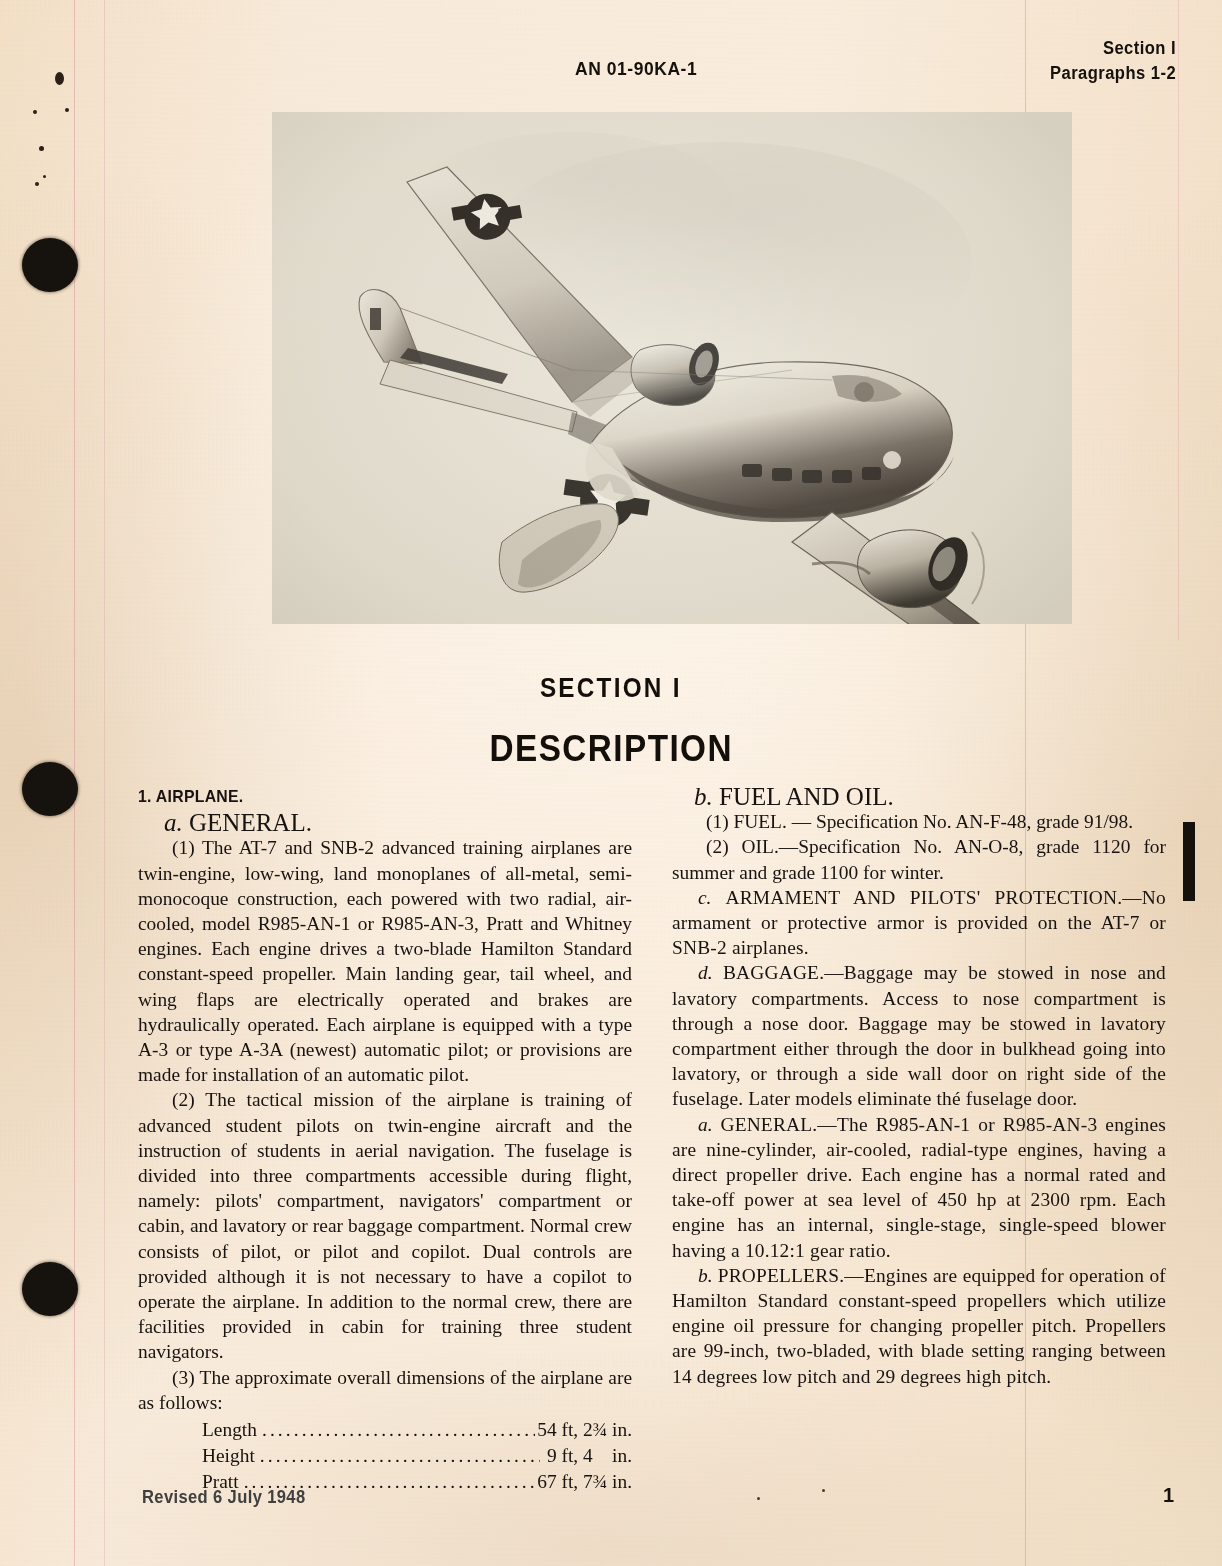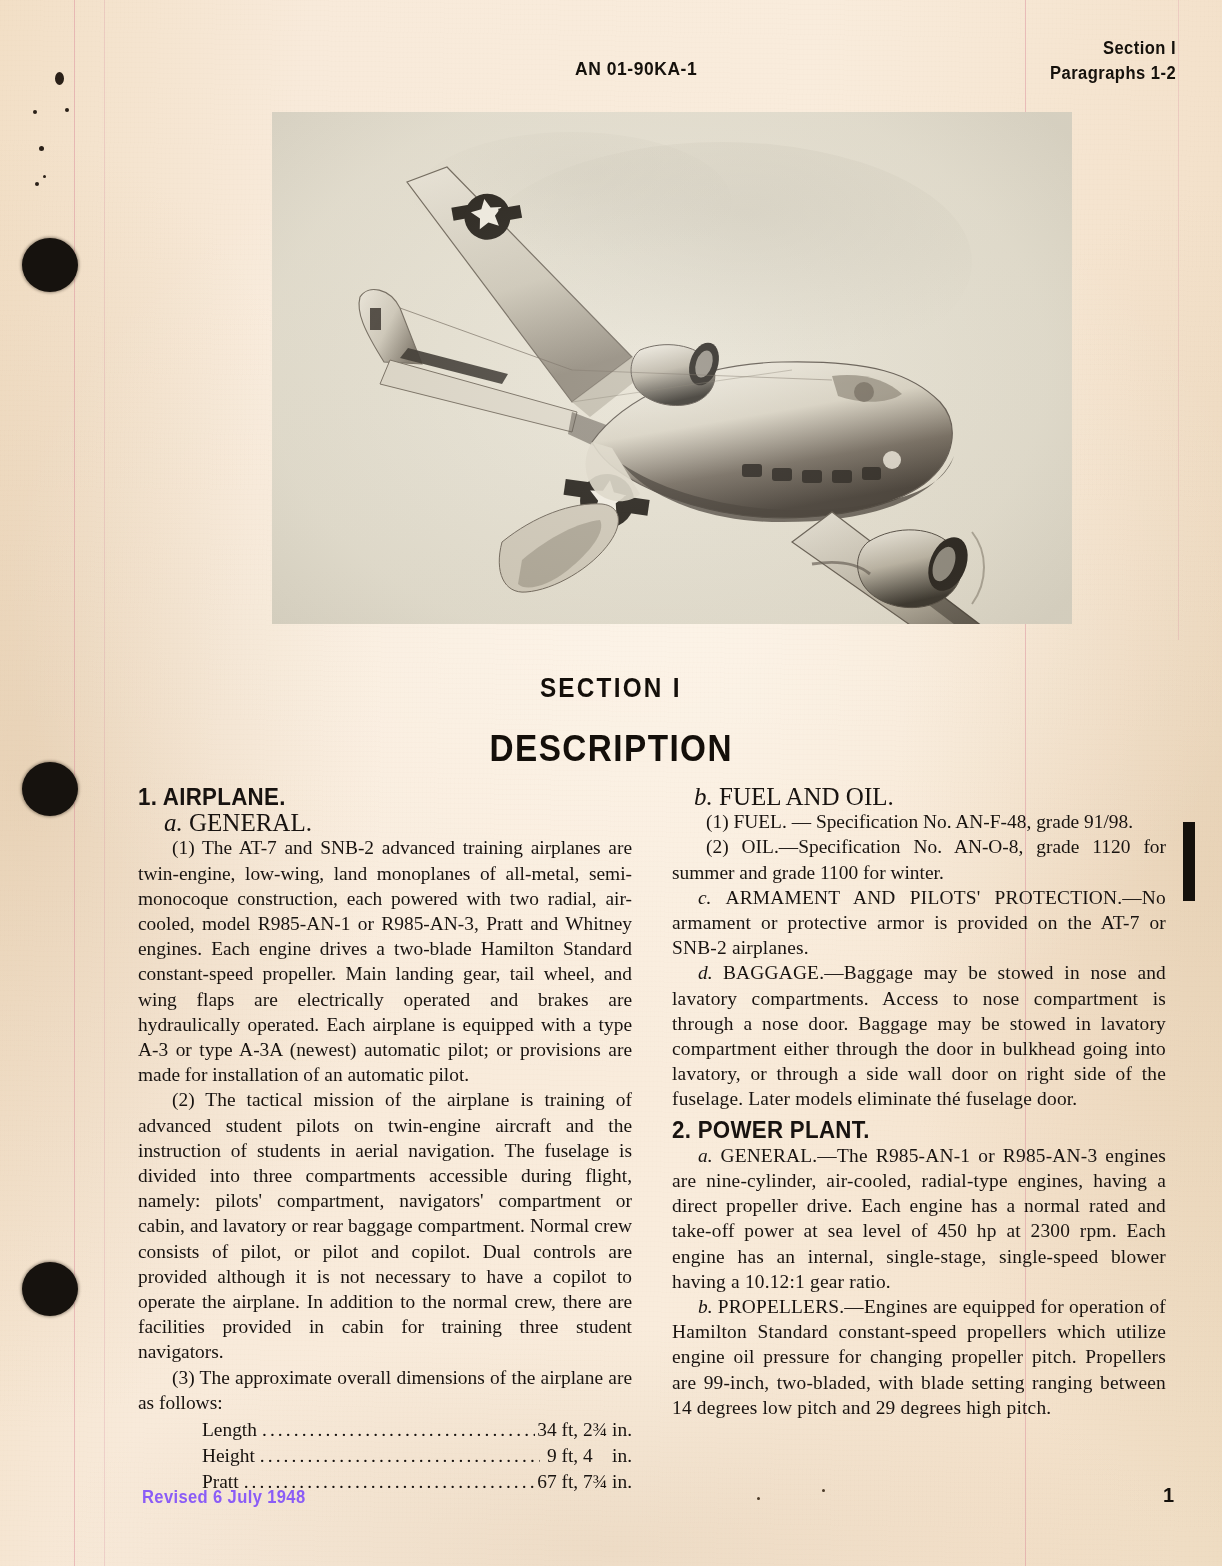--- a/index.html
+++ b/index.html
@@ -148,21 +148,21 @@
     text-justify: inter-word;
     -webkit-hyphens: none;
     hyphens: none;
   }
   .col.left  { left: 138px; }
   .col.right { left: 672px; }
 
   .num-head {
     font-family: "Liberation Sans", "DejaVu Sans", sans-serif;
     font-weight: bold;
-    font-size: 24px;
+    font-size: 17px;
     letter-spacing: 0.3px;
     text-align: left;
     margin: 0 0 1px 0;
   }
   .num-head span { display:inline-block; transform: scaleX(0.93); transform-origin:left center;}
   .sub-head {
     text-align: left;
     margin: 0;
     text-indent: 26px;
     font-size: 25px;
@@ -211,21 +211,21 @@
 
   
   .foot-left {
     position: absolute;
     left: 142px;
     top: 1487px;
     font-family: "Liberation Sans", "DejaVu Sans", sans-serif;
     font-weight: bold;
     font-size: 18px;
     letter-spacing: 0.4px;
-    color: #8b5cf6;
+    color: #404040;
   }
   .foot-left span { display:inline-block; transform: scaleX(0.92); transform-origin:left center;}
   .foot-right {
     position: absolute;
     right: 48px;
     top: 1484px;
     font-family: "Liberation Sans", "DejaVu Sans", sans-serif;
     font-weight: bold;
     font-size: 20px;
     color: #15110c;
@@ -391,21 +391,21 @@
   <p class="body"><span>(1)</span> <span>The AT-7 and SNB-2 advanced training airplanes are twin-engine, low-wing, land monoplanes of all-metal, semi-monocoque construction, each powered with two radial, air-cooled, model R985-AN-1 or R985-AN-3, Pratt and Whitney engines. Each engine drives a two-blade Hamilton Standard constant-speed propeller. Main landing gear, tail wheel, and wing flaps are electrically operated and brakes are hydraulically operated. Each airplane is equipped with a type A-3 or type A-3A (newest) automatic pilot; or provisions are made for installation of an automatic pilot.</span></p>
 
   <p class="body"><span>(2)</span> <span>The tactical mission of the airplane is training of advanced student pilots on twin-engine aircraft and the instruction of students in aerial navigation. The fuselage is divided into three compartments accessible during flight, namely: pilots' compartment, navigators' compartment or cabin, and lavatory or rear baggage compartment. Normal crew consists of pilot, or pilot and copilot. Dual controls are provided although it is not necessary to have a copilot to operate the airplane. In addition to the normal crew, there are facilities provided in cabin for training three student navigators.</span></p>
 
   <p class="body"><span>(3)</span> <span>The approximate overall dimensions of the airplane are as follows:</span></p>
 
   <ul class="dims" id="dims-list">
       <li>
         <span class="lbl">Length</span>
         <span class="dots">............................................................</span>
-        <span class="val">34 ft, 2¾ in.</span>
+        <span class="val">54 ft, 2¾ in.</span>
       </li>
       <li>
         <span class="lbl">Height</span>
         <span class="dots">............................................................</span>
         <span class="val"> 9 ft, 4    in.</span>
       </li>
       <li>
         <span class="lbl">Pratt</span>
         <span class="dots">............................................................</span>
         <span class="val">67 ft, 7¾ in.</span>
@@ -418,21 +418,20 @@
   <div class="sub-head" style="text-indent:22px;"><i>b.</i> <span>FUEL AND OIL.</span></div>
 
   <p class="body"><span>(1)</span> <span>FUEL. — Specification No. AN-F-48, grade 91/98.</span></p>
 
   <p class="body"><span>(2)</span> <span>OIL.—Specification No. AN-O-8, grade 1120 for summer and grade 1100 for winter.</span></p>
 
   <p class="body run"><i>c.</i> <span class="lead-caps">ARMAMENT AND PILOTS' PROTECTION.—No armament or protective armor is provided on the AT-7 or SNB-2 airplanes.</span></p>
 
   <p class="body run"><i>d.</i> <span class="lead-caps">BAGGAGE.—Baggage may be stowed in nose and lavatory compartments. Access to nose compartment is through a nose door. Baggage may be stowed in lavatory compartment either through the door in bulkhead going into lavatory, or through a side wall door on right side of the fuselage. Later models eliminate thé fuselage door.</span></p>
 
-  <div class="num-head" style="margin-top:5px;"><span>2. POWER PLANT.</span></div>
 
   <p class="body run"><i>a.</i> <span class="lead-caps">GENERAL.—The R985-AN-1 or R985-AN-3 engines are nine-cylinder, air-cooled, radial-type engines, having a direct propeller drive. Each engine has a normal rated and take-off power at sea level of 450 hp at 2300 rpm. Each engine has an internal, single-stage, single-speed blower having a 10.12:1 gear ratio.</span></p>
 
   <p class="body run"><i>b.</i> <span class="lead-caps">PROPELLERS.—Engines are equipped for operation of Hamilton Standard constant-speed propellers which utilize engine oil pressure for changing propeller pitch. Propellers are 99-inch, two-bladed, with blade setting ranging between 14 degrees low pitch and 29 degrees high pitch.</span></p>
 </div>
 
 <div class="changebar"></div>
 
 <div class="foot-left"><span>Revised 6 July 1948</span></div>
 <div class="foot-right">1</div>

